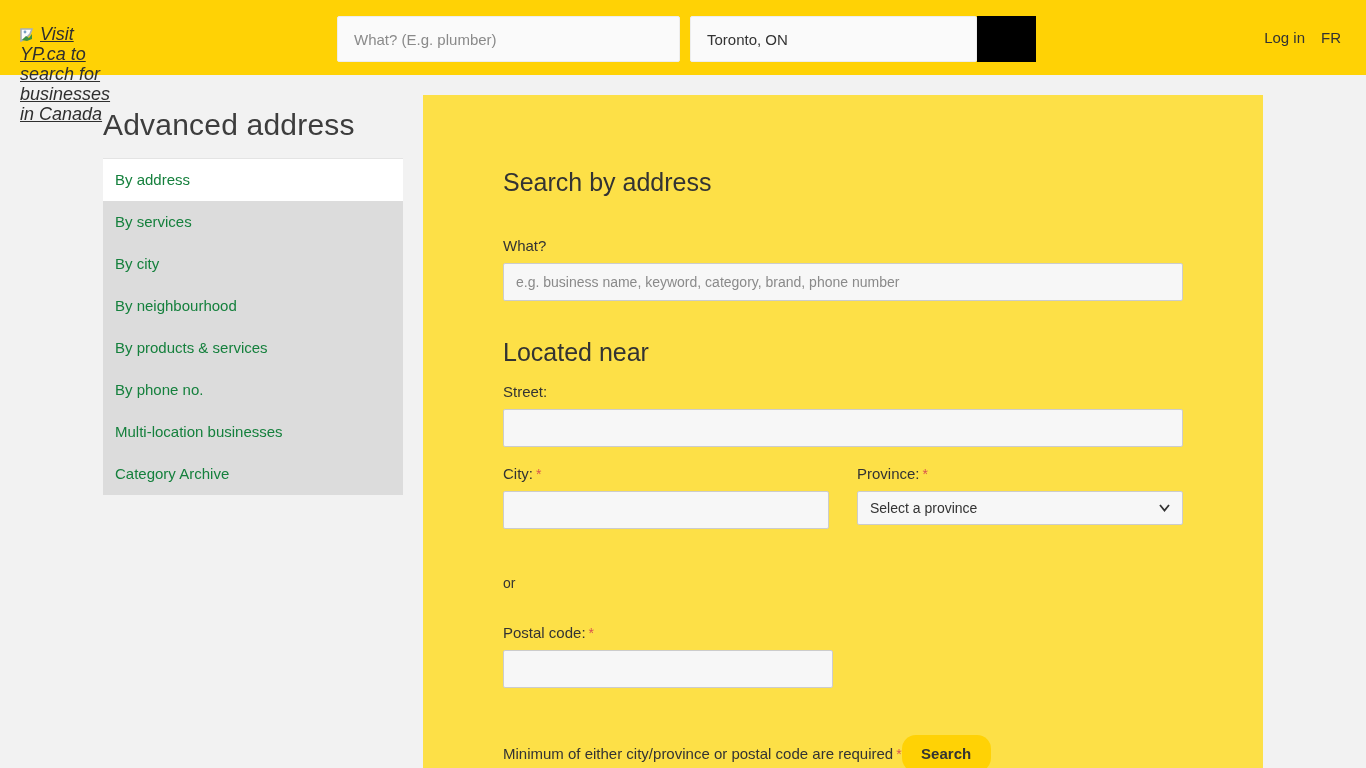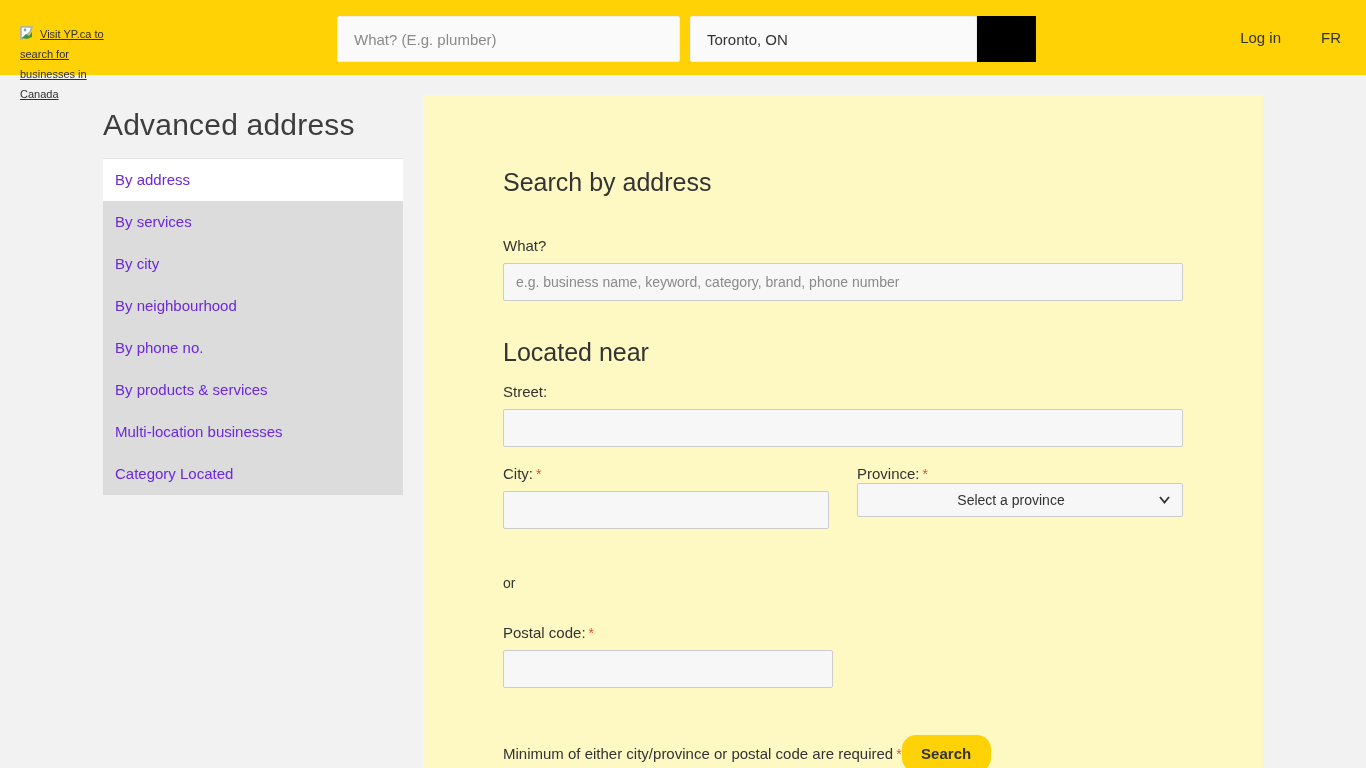--- a/index.html
+++ b/index.html
@@ -15,26 +15,27 @@
   .header {
     position: relative;
     width: 1366px; height: 75px;
     background: #ffd205;
     z-index: 5;
   }
   .logo-link {
     position: absolute;
     left: 20px; top: 24px;
     width: 96px;
-    font-size: 11px;
+    font-size: 18px;
     line-height: 20px;
     color: #2f2f2f;
     text-decoration: underline;
     cursor: pointer;
     z-index: 6;
+    font-style: italic;
   }
   .broken-img {
     display: inline-block;
     width: 19px; height: 14px;
     vertical-align: -2px;
     margin-right: 1px;
   }
   .hd-search-what {
     position: absolute;
     left: 337px; top: 16px;
@@ -69,21 +70,21 @@
     background: #000;
     border: none;
     cursor: pointer;
   }
   .hd-right {
     position: absolute;
     right: 25px; top: 0;
     height: 75px;
     display: flex;
     align-items: center;
-    gap: 40px;
+    gap: 16px;
   }
   .hd-link {
     font-size: 15px;
     color: #333;
     text-decoration: none;
     cursor: pointer;
   }
 
   
   .sidebar {
@@ -100,32 +101,32 @@
   .sidebar-list {
     margin-top: 16px;
     list-style: none;
     border-top: 1px solid #e4e4e4;
   }
   .sidebar-item {
     height: 42px;
     line-height: 42px;
     padding-left: 12px;
     font-size: 15px;
-    color: #6d28d9;
+    color: #15803d;
     background: #dcdcdc;
     cursor: pointer;
   }
   .sidebar-item.active { background: #ffffff; }
 
   
   .main-panel {
     position: absolute;
     left: 423px; top: 95px;
     width: 840px; height: 673px;
-    background: #fef9c3;
+    background: #fde047;
   }
   .main-content { padding: 72px 80px 40px 80px; }
 
   .section-title {
     font-size: 25px;
     font-weight: 400;
     color: #333;
     line-height: 31px;
   }
   .field-label {
@@ -158,31 +159,31 @@
 
   .two-col {
     margin-top: 18px;
     display: flex;
     gap: 28px;
   }
   .col { width: 330px; }
 
   .select-box {
     position: relative;
+    margin-top: 8px;
     width: 100%; height: 34px;
     background: #f7f7f7;
     border: 1px solid #ccc;
     border-radius: 2px;
     font-size: 14px;
     color: #333;
     line-height: 32px;
     padding: 0 30px 0 12px;
     cursor: pointer;
     user-select: none;
-    text-align: center;
   }
   .select-chevron {
     position: absolute;
     right: 12px; top: 12px;
     width: 11px; height: 8px;
   }
 
   .or-label { margin-top: 46px; font-size: 14px; color: #333; }
   .lbl-postal { margin-top: 33px; }
   .postal-wrap { width: 330px; }
@@ -242,33 +243,33 @@
 
       <li class="sidebar-item">
         <span>By city</span>
       </li>
 
       <li class="sidebar-item">
         <span>By neighbourhood</span>
       </li>
 
       <li class="sidebar-item">
+        <span>By products &amp; services</span>
+      </li>
+
+      <li class="sidebar-item">
         <span>By phone no.</span>
       </li>
 
       <li class="sidebar-item">
-        <span>By products &amp; services</span>
-      </li>
-
-      <li class="sidebar-item">
         <span>Multi-location businesses</span>
       </li>
 
       <li class="sidebar-item">
-        <span>Category Located</span>
+        <span>Category Archive</span>
       </li>
     </ul>
 </div>
 
 <div class="main-panel">
   <div class="main-content">
 
     <h2 class="section-title">Search by address</h2>
 
     <label class="field-label lbl-what"><span>What?</span></label>

